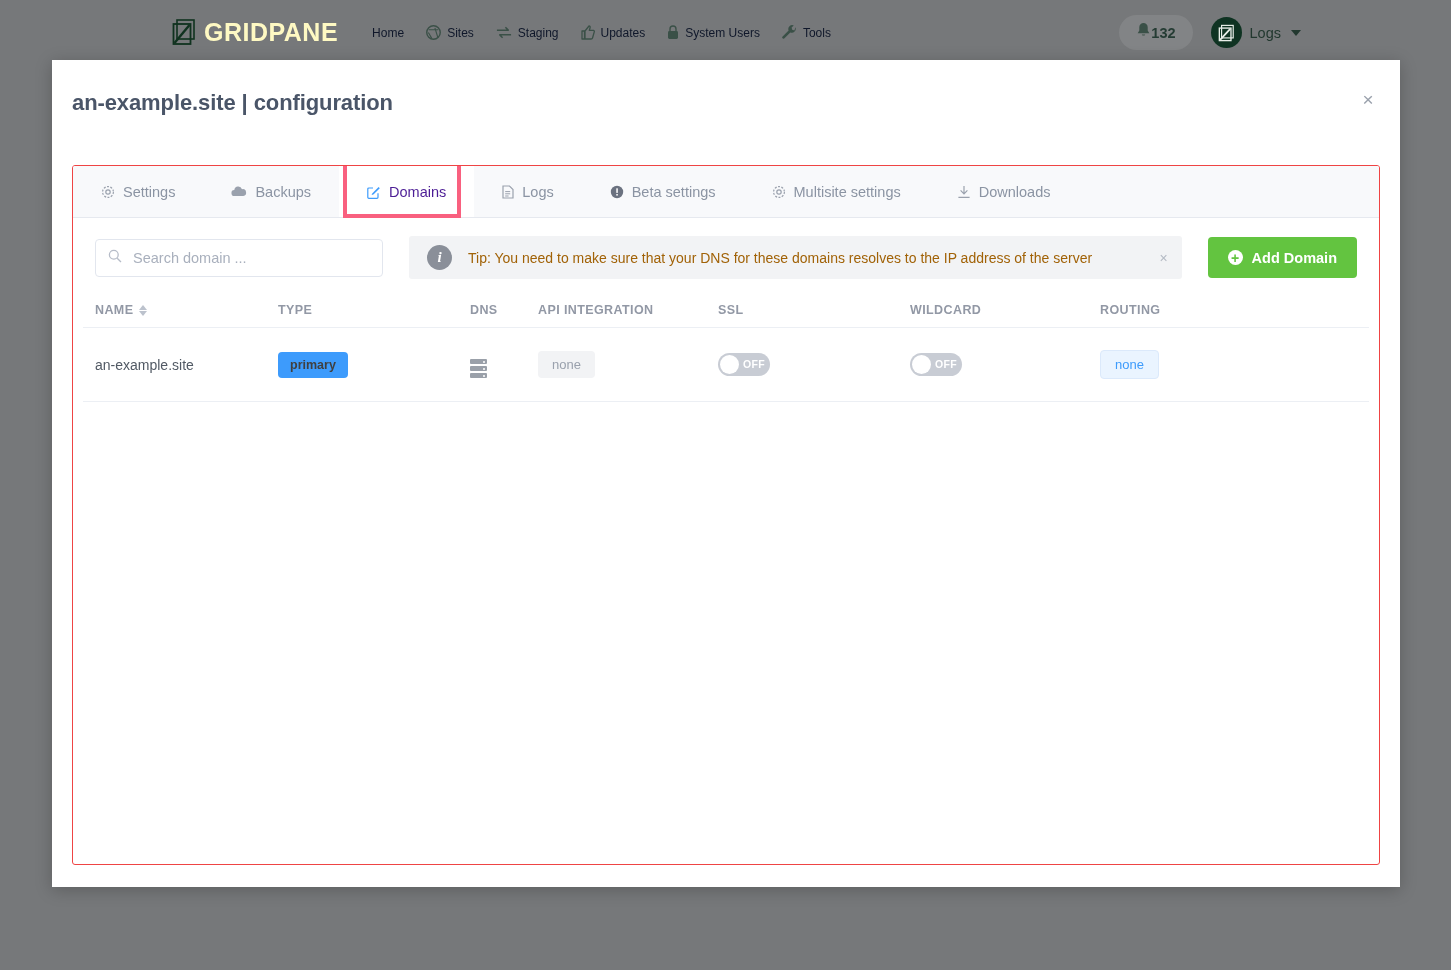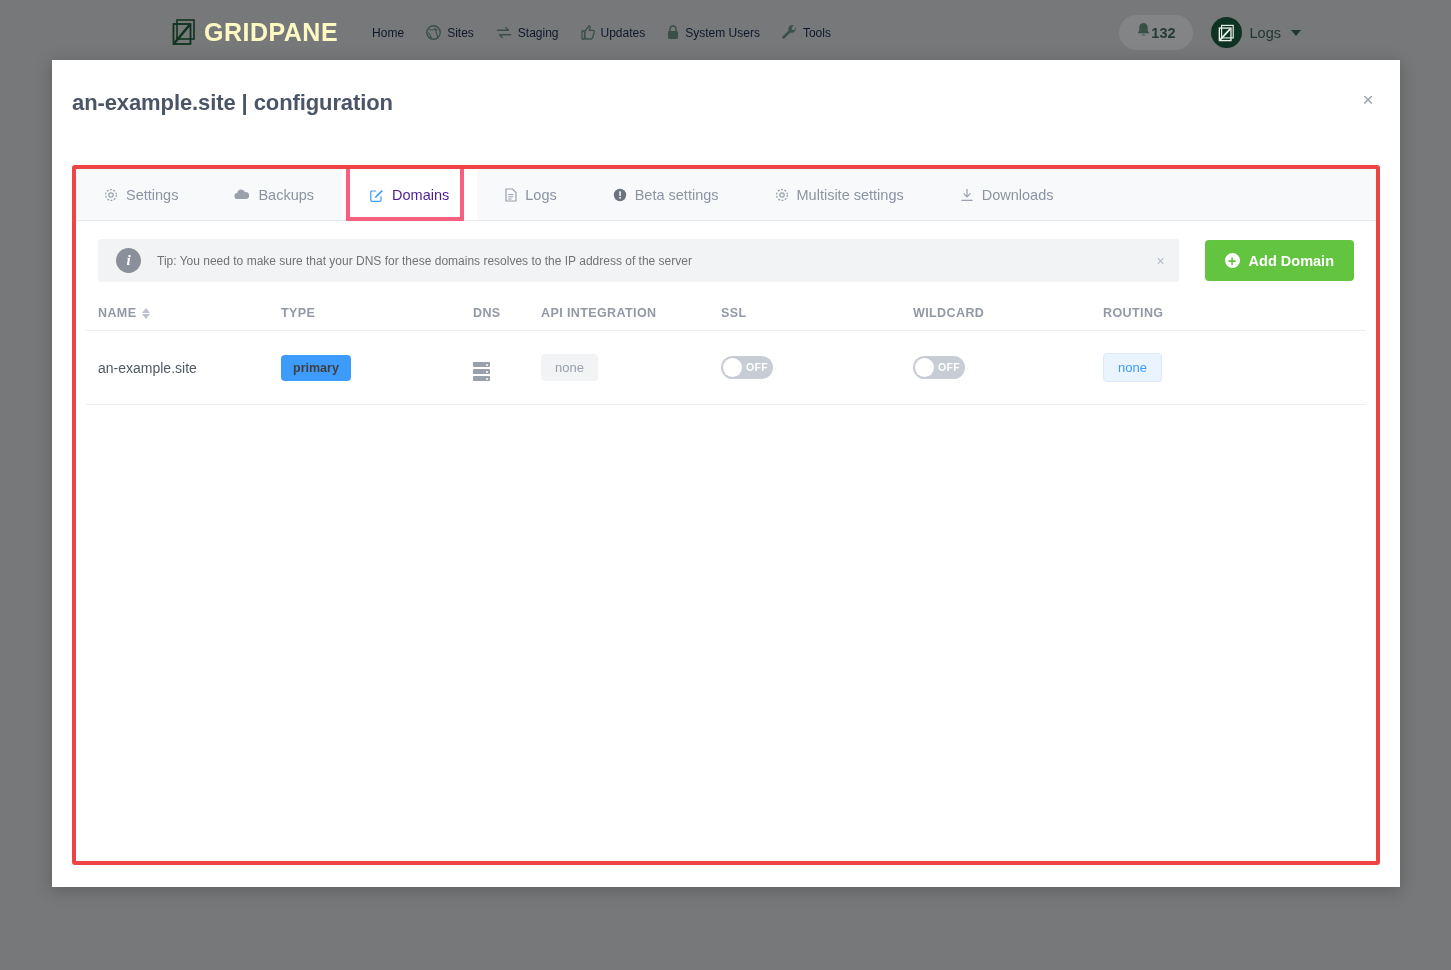--- a/index.html
+++ b/index.html
@@ -95,21 +95,21 @@
     color: #9aa1ac; font-size: 19px; line-height: 20px;
     text-align: center; cursor: pointer;
     font-family: "Liberation Sans", sans-serif;
   }
 
   
   .panel {
     position: absolute;
     left: 20px; top: 105px;
     width: 1308px; height: 700px;
-    border: 4px solid #ef4444;
+    border: 1px solid #ef4444;
     border-radius: 3px;
     background: #ffffff;
     overflow: hidden;
   }
 
   
   .tabbar {
     display: flex; align-items: stretch;
     height: 52px;
     background: #f8f9fb;
@@ -172,21 +172,21 @@
   }
   .tip-icon {
     width: 25px; height: 25px; border-radius: 50%;
     background: #8a8f99; color: #fff;
     font-style: italic; font-weight: 700;
     font-size: 15px;
     display: flex; align-items: center; justify-content: center;
     font-family: "Liberation Serif", serif;
     flex: 0 0 auto;
   }
-  .tip-text { font-size: 12px; color: #737373; }
+  .tip-text { font-size: 14px; color: #a16207; }
   .tip-close {
     margin-left: auto; color: #b4bac4; font-size: 14px; cursor: pointer;
   }
 
   .add-btn {
     background: #63c440; color: #fff;
     border: 0; border-radius: 4px;
     height: 41px; padding: 0 20px;
     font-size: 14.5px; font-weight: 700;
     display: flex; align-items: center; gap: 9px;
@@ -461,20 +461,29 @@
           </svg>
         </span>
         <span>Downloads</span>
       </div>
 
       <div class="tab-highlight"></div>
     </div>
 
     <div class="toolbar">
 
+      <div class="search-box">
+        <span>
+          <svg width="14" height="14" viewBox="0 0 14 14">
+            <circle cx="5.8" cy="5.8" r="4.4" fill="none" stroke="#b6bcc8" stroke-width="1.3"></circle>
+            <line x1="9.2" y1="9.2" x2="13" y2="13" stroke="#b6bcc8" stroke-width="1.3"></line>
+          </svg>
+        </span>
+        <input type="text" placeholder="Search domain ..." style="">
+      </div>
 
       <div class="tip">
         <span class="tip-icon">i</span>
         <span class="tip-text">Tip: You need to make sure that your DNS for these domains resolves to the IP address of the server</span>
         <span class="tip-close">×</span>
       </div>
 
       <button class="add-btn">
         <span class="plus-circle">+</span>
         <span>Add Domain</span>

